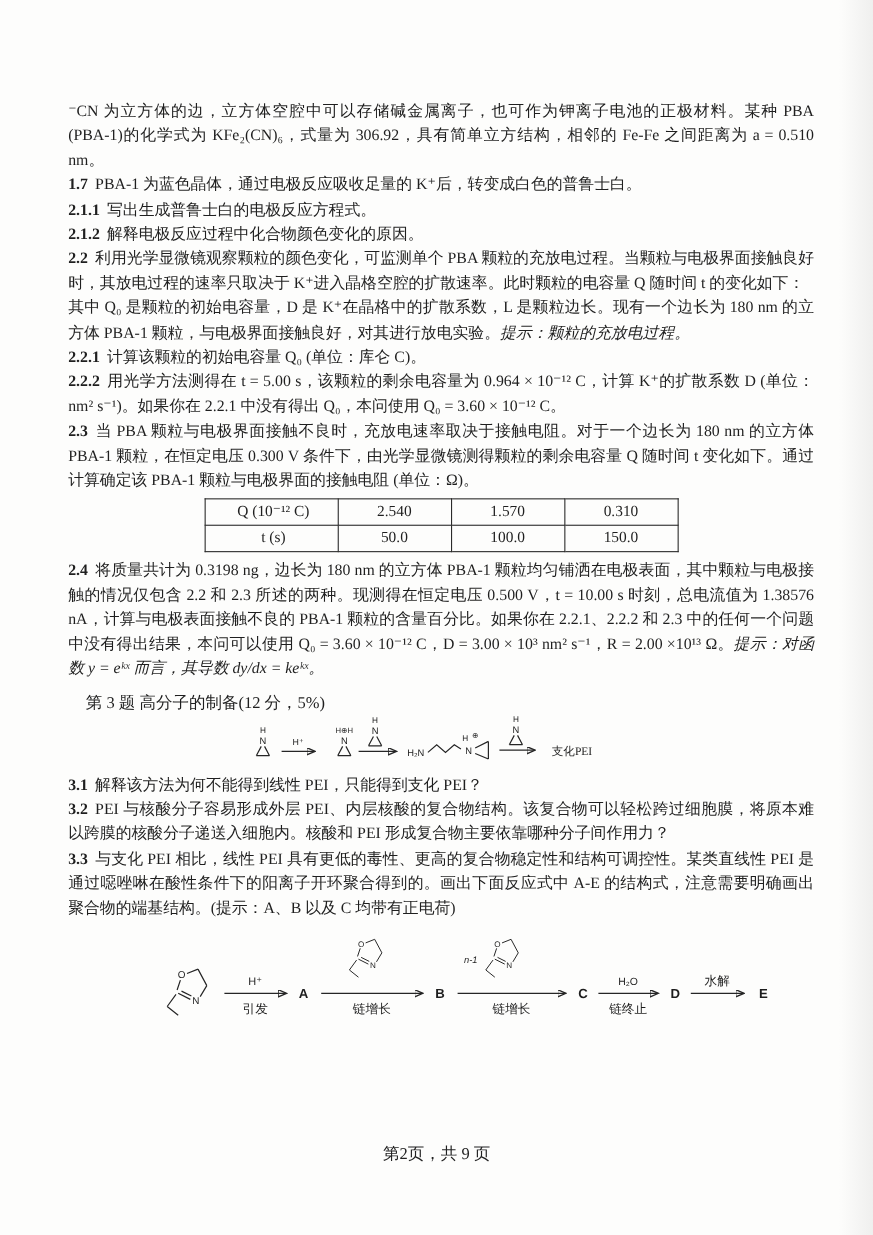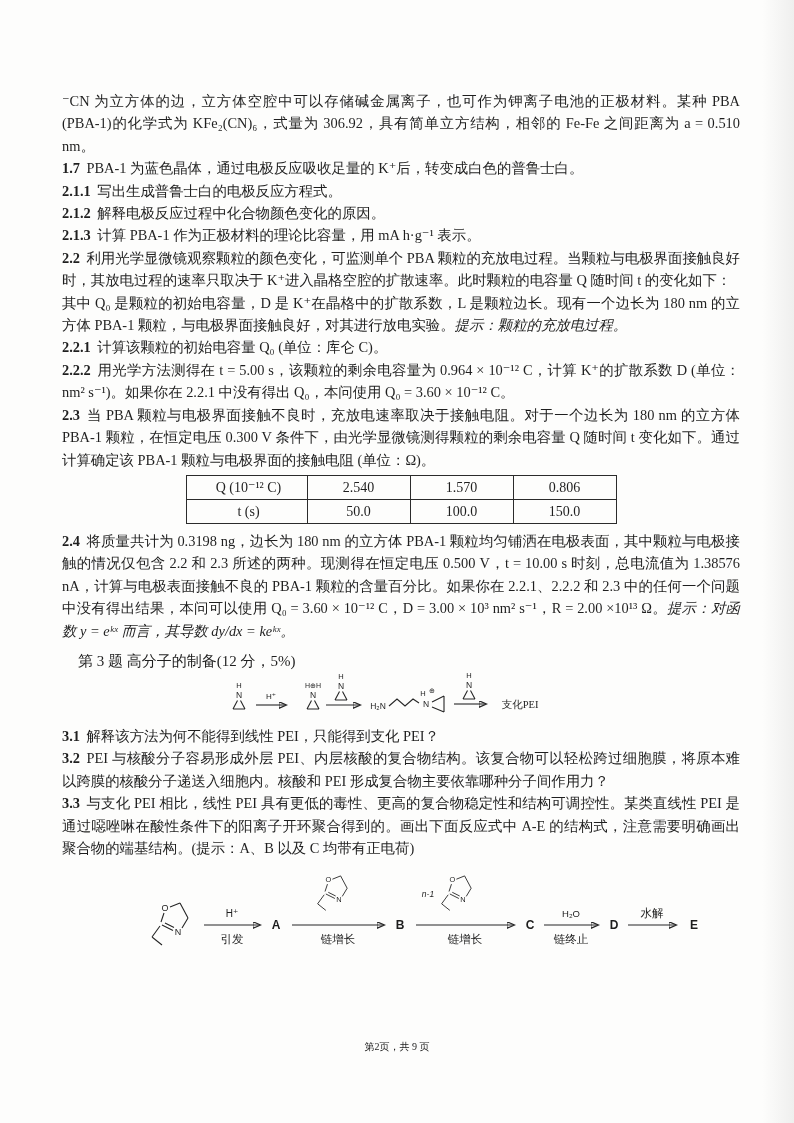--- a/index.html
+++ b/index.html
@@ -18,52 +18,51 @@
   .frac{display:inline-block;text-align:center;vertical-align:middle;margin:0 1px;}
   .frac .fn{display:block;border-bottom:1px solid #222;padding:0 2px;line-height:12px;}
   .frac .fd{display:block;padding:0 2px;line-height:12px;}
   table.qtable{border-collapse:collapse;margin:4px auto 6px;font-size:14px;}
   table.qtable td{border:1.4px solid #2b2b2b;text-align:center;padding:1px 8px;min-width:86px;line-height:21px;}
   table.qtable td.lbl{min-width:100px;padding-left:12px;}
   h3.sec{font-size:15px;font-weight:normal;margin:10px 16px 2px;}
   .indent{text-indent:2em;}
   .scheme1{display:block;margin:-4px 0 0 158px;}
   .scheme2{display:block;margin:4px 0 0 76px;}
-  .footer{position:absolute;left:0;top:1040px;width:100%;text-align:center;font-size:10px;color:#222;}
+  .footer{position:absolute;left:0;top:1040px;width:100%;text-align:center;font-size:15px;color:#222;}
   svg text{fill:#1d1d1d;font-family:"Liberation Sans","DejaVu Sans",sans-serif;}
   svg .cjk{font-family:"Liberation Serif","DejaVu Serif",serif;}
   svg path,svg line{stroke:#262626;stroke-width:1.1;fill:none;}
 </style>
 </head>
 <body>
 
 <div class="content">
 
   <p><span>⁻CN 为立方体的边，立方体空腔中可以存储碱金属离子，也可作为钾离子电池的正极材料。某种 PBA (PBA-1)的化学式为 KFe₂(CN)₆，式量为 306.92，具有简单立方结构，相邻的 Fe-Fe 之间距离为 a = 0.510 nm。</span></p>
 
   <p><span class="bnum">1.7</span><span>PBA-1 为蓝色晶体，通过电极反应吸收足量的 K⁺后，转变成白色的普鲁士白。</span></p>
   <p><span class="bnum">2.1.1</span><span>写出生成普鲁士白的电极反应方程式。</span></p>
   <p><span class="bnum">2.1.2</span><span>解释电极反应过程中化合物颜色变化的原因。</span></p>
-  <p><span class="bnum">2.1.3</span><span>计算 PBA-1 作为正极材料的理论比容量，用 mA h·g⁻¹ 表示。</span></p>
   <p><span class="bnum">2.2</span><span>利用光学显微镜观察颗粒的颜色变化，可监测单个 PBA 颗粒的充放电过程。当颗粒与电极界面接触良好时，其放电过程的速率只取决于 K⁺进入晶格空腔的扩散速率。此时颗粒的电容量 Q 随时间 t 的变化如下：</span></p>
 
 
   <p><span>其中 Q₀ 是颗粒的初始电容量，D 是 K⁺在晶格中的扩散系数，L 是颗粒边长。现有一个边长为 180 nm 的立方体 PBA-1 颗粒，与电极界面接触良好，对其进行放电实验。</span><span class="hint">提示：颗粒的充放电过程。</span></p>
 
   <p><span class="bnum">2.2.1</span><span>计算该颗粒的初始电容量 Q₀ (单位：库仑 C)。</span></p>
   <p><span class="bnum">2.2.2</span><span>用光学方法测得在 t = 5.00 s，该颗粒的剩余电容量为 0.964 × 10⁻¹² C，计算 K⁺的扩散系数 D (单位：nm² s⁻¹)。如果你在 2.2.1 中没有得出 Q₀，本问使用 Q₀ = 3.60 × 10⁻¹² C。</span></p>
   <p><span class="bnum">2.3</span><span>当 PBA 颗粒与电极界面接触不良时，充放电速率取决于接触电阻。对于一个边长为 180 nm 的立方体 PBA-1 颗粒，在恒定电压 0.300 V 条件下，由光学显微镜测得颗粒的剩余电容量 Q 随时间 t 变化如下。通过计算确定该 PBA-1 颗粒与电极界面的接触电阻 (单位：Ω)。</span></p>
 
   <table class="qtable">
     <tbody>
         <tr>
       <td class="lbl">Q (10⁻¹² C)</td>
       <td>2.540</td>
       <td>1.570</td>
-      <td>0.806</td>
+      <td>0.310</td>
     </tr>
     <tr>
       <td class="lbl">t (s)</td>
       <td>50.0</td>
       <td>100.0</td>
       <td>150.0</td>
     </tr>
   </tbody>
     </table>
 

